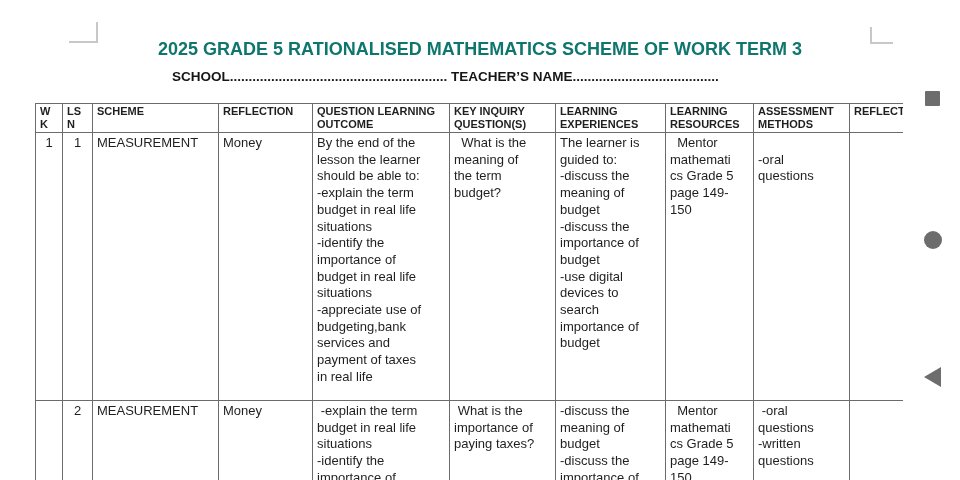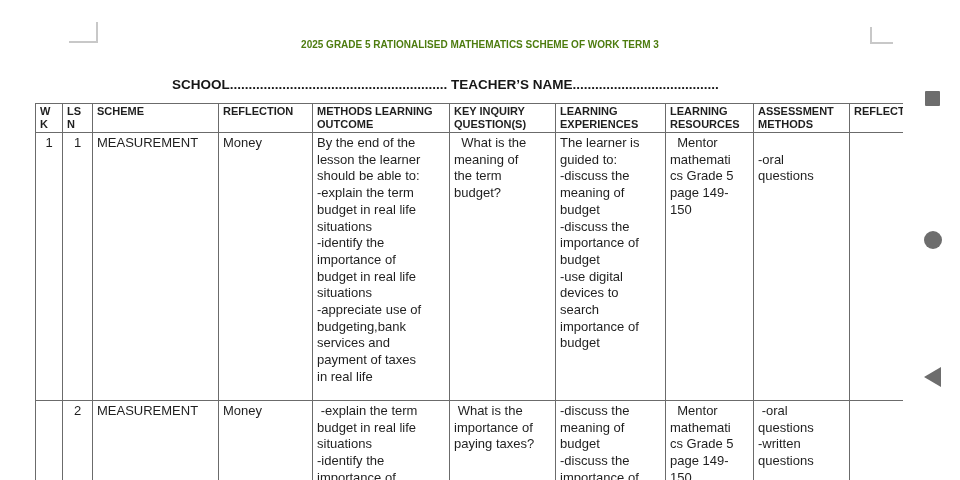--- a/index.html
+++ b/index.html
@@ -9,24 +9,24 @@
   }
   
   .crop-mark{position:absolute;}
   .crop-mark.tl{left:69px;top:22px;width:27px;height:19px;
     border-right:2px solid #c8c8c8;border-bottom:2px solid #c8c8c8;}
   .crop-mark.tr{left:870px;top:27px;width:21px;height:15px;
     border-left:2px solid #c8c8c8;border-bottom:2px solid #c8c8c8;}
   
   .doc-title{
     position:absolute;top:39px;left:0;width:960px;text-align:center;
-    font-size:10px;font-weight:bold;letter-spacing:0px;white-space:nowrap;color:#4d7c0f;
+    font-size:18px;font-weight:bold;letter-spacing:0px;white-space:nowrap;color:#0f766e;
   }
   .school-line{
-    position:absolute;top:77px;left:172px;font-size:13.5px;font-weight:bold;
+    position:absolute;top:69px;left:172px;font-size:13.5px;font-weight:bold;
     white-space:nowrap;color:#161616;
   }
   
   .table-clip{
     position:absolute;left:35px;top:103px;width:868px;height:377px;overflow:hidden;
   }
   table.scheme{
     border-collapse:collapse;table-layout:fixed;width:970px;
     font-size:13px;line-height:16.7px;color:#1f1f1f;
   }
@@ -76,21 +76,21 @@
         <col style="width:156px">
       </colgroup>
       <tbody>
           <tr>
         <th>W
 K</th>
         <th>LS
 N</th>
         <th>SCHEME</th>
         <th>REFLECTION</th>
-        <th>METHODS LEARNING
+        <th>QUESTION LEARNING
 OUTCOME</th>
         <th>KEY INQUIRY
 QUESTION(S)</th>
         <th>LEARNING
 EXPERIENCES</th>
         <th>LEARNING
 RESOURCES</th>
         <th>ASSESSMENT
 METHODS</th>
         <th>REFLECTION</th>

